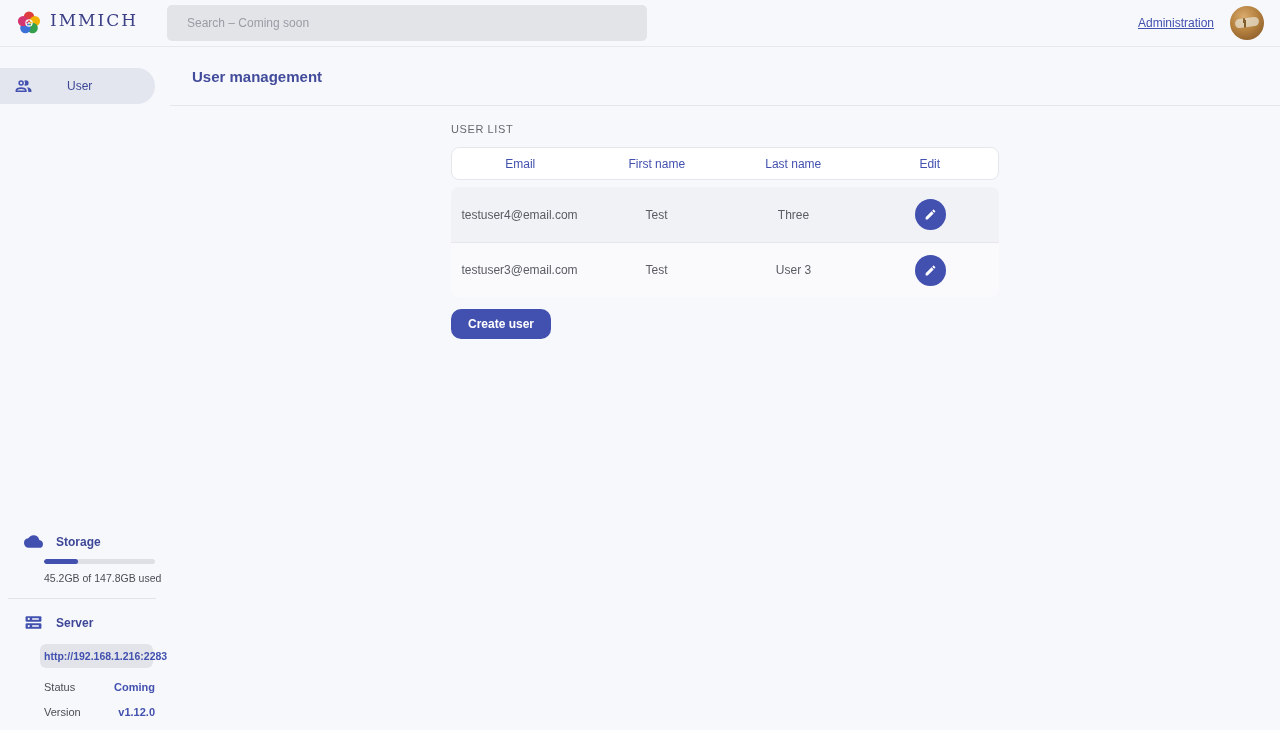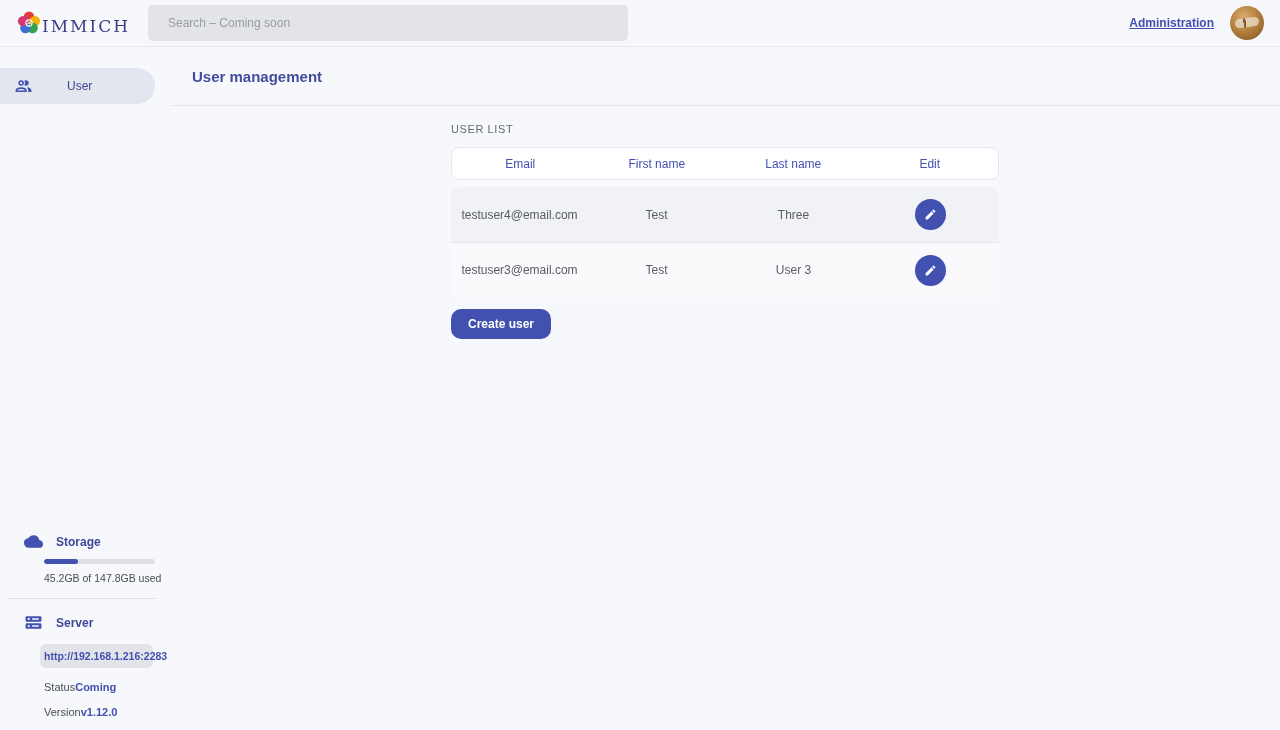--- a/index.html
+++ b/index.html
@@ -14,23 +14,24 @@
   .topbar {
     position: relative;
     height: 47px;
     background: #f7f8fc;
     border-bottom: 1px solid #e7e8ee;
     display: flex;
     align-items: center;
   }
   .brand {
     display: flex;
-    align-items: flex-end;
+    align-items: flex-start;
+    gap: 8px;
     padding-left: 16px;
-    width: 148px;
+    width: 167px;
     flex: 0 0 auto;
   }
   .brand-name {
     font-family: "DejaVu Serif", serif;
     font-size: 17px;
     letter-spacing: 2px;
     color: #3c3f86;
     font-weight: 500;
   }
   .search-wrap { flex: 0 0 auto; }
@@ -49,21 +50,21 @@
   .search-input::placeholder { color: #9a9ca6; }
   .topbar-right {
     margin-left: auto;
     display: flex;
     align-items: center;
     gap: 16px;
     padding-right: 16px;
   }
   .admin-link {
     font-size: 12px;
-    font-weight: 700;
+    font-weight: 400;
     color: #4250af;
     text-decoration: underline;
     cursor: pointer;
   }
   .avatar {
     width: 34px;
     height: 34px;
     border-radius: 50%;
     background: radial-gradient(circle at 40% 32%, #d9ab6e 0%, #b5813f 45%, #7c5122 100%);
     position: relative;
@@ -157,20 +158,21 @@
     background: #e3e4e9;
     border-radius: 6px;
     padding: 6px 4px;
     text-align: center;
     font-size: 10.5px;
     font-weight: 700;
     color: #4250af;
   }
   .kv-row {
     display: flex;
+    justify-content: space-between;
     margin: 13px 0 0 44px;
     width: 111px;
   }
   .kv-label { font-size: 11px; color: #4a4d55; }
   .kv-value { font-size: 11px; font-weight: 700; color: #4250af; }
 
   
   .content { flex: 1; display: flex; flex-direction: column; }
   .content-header {
     height: 59px;

